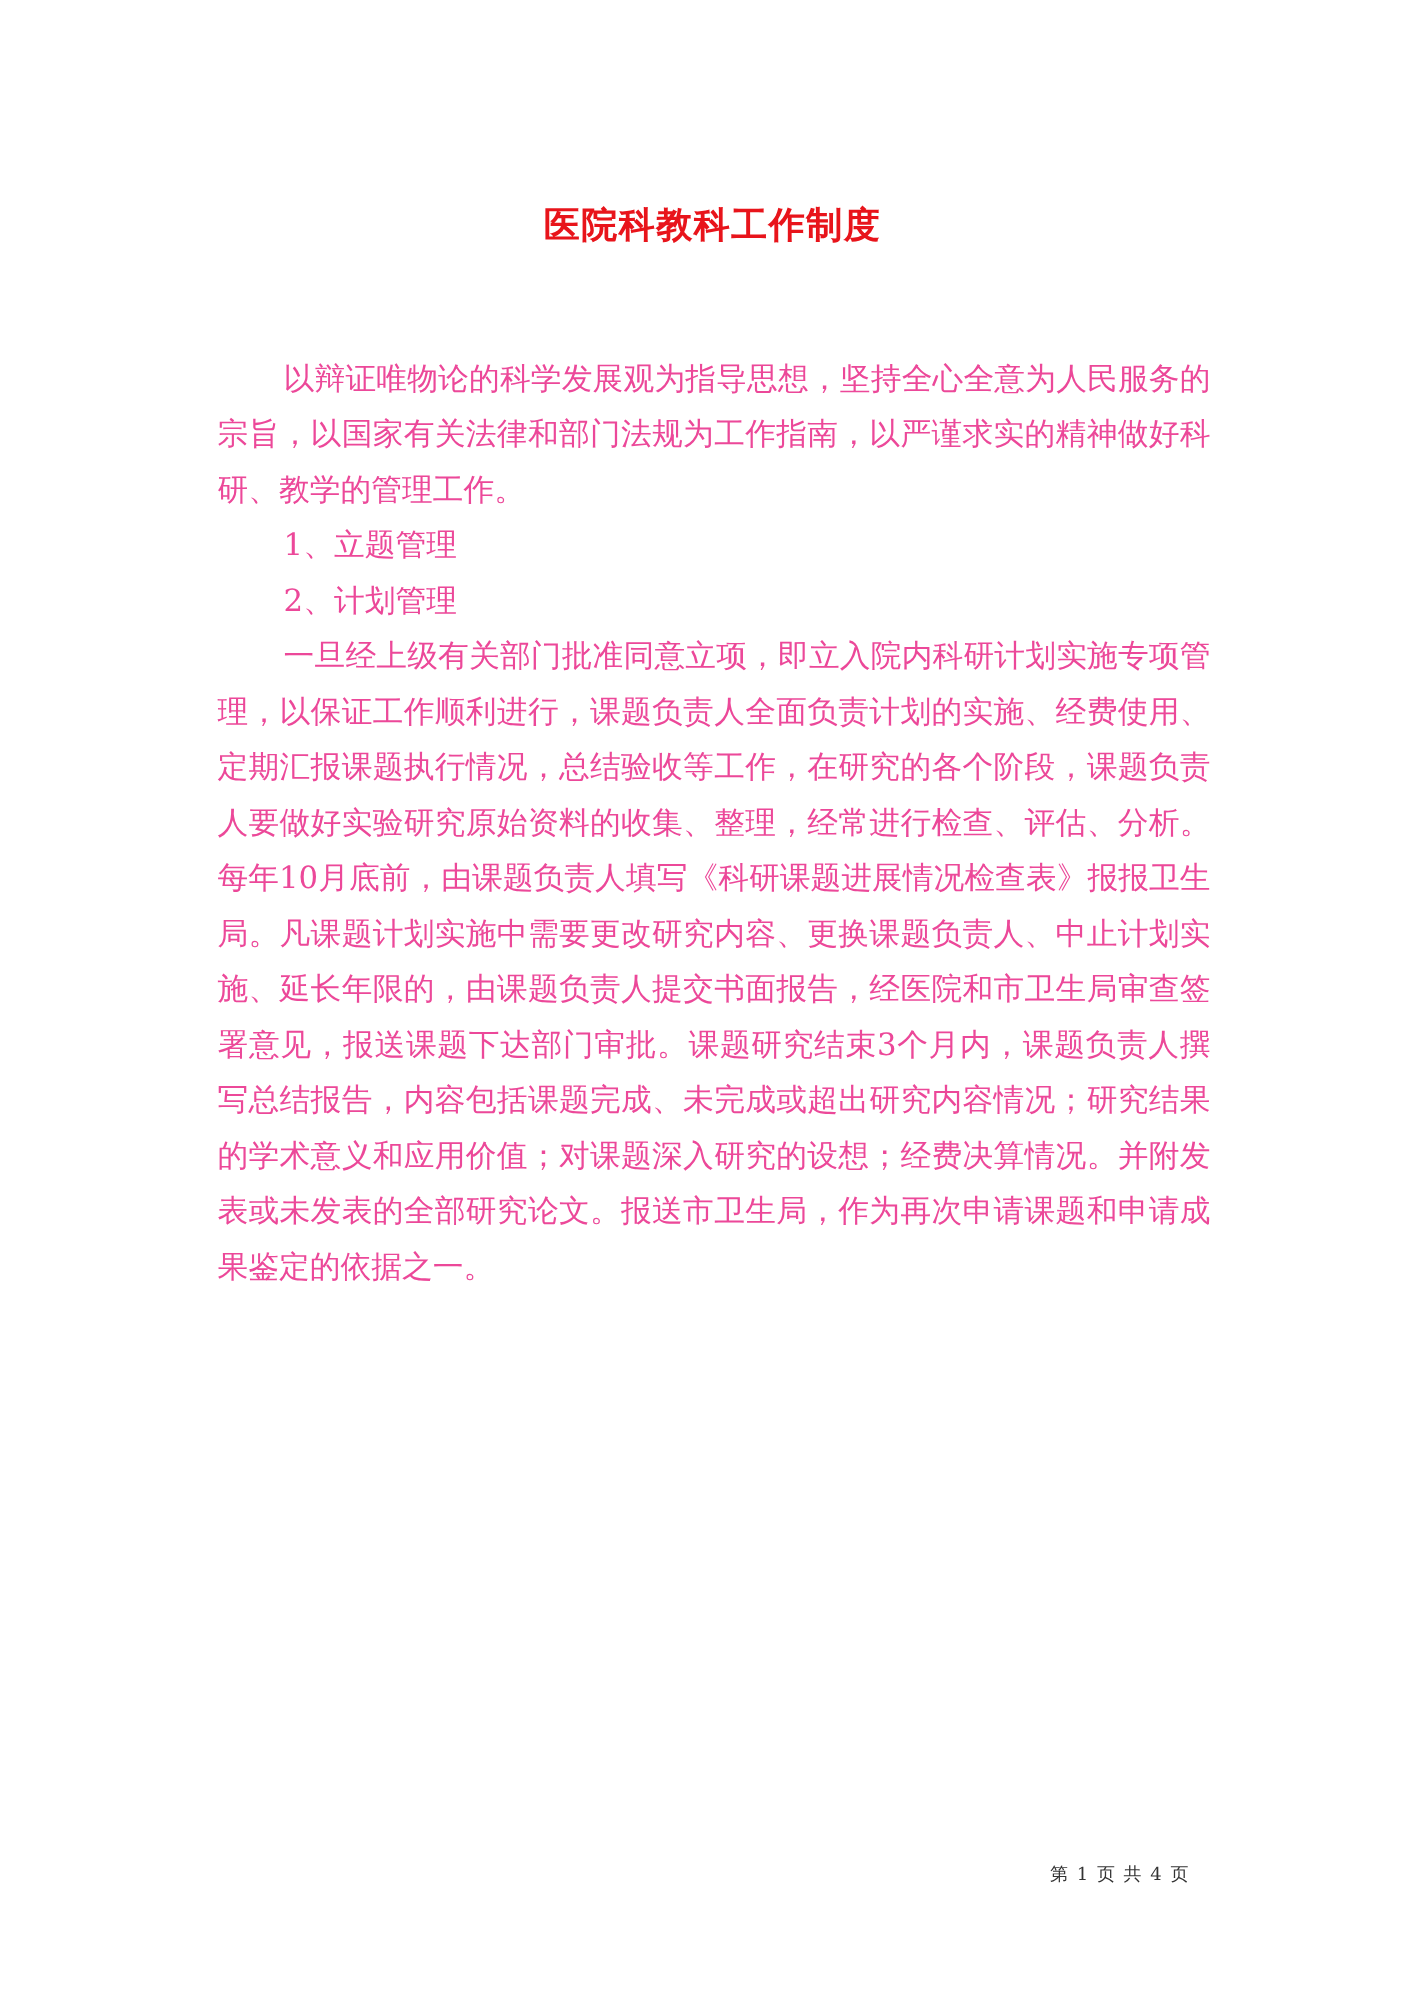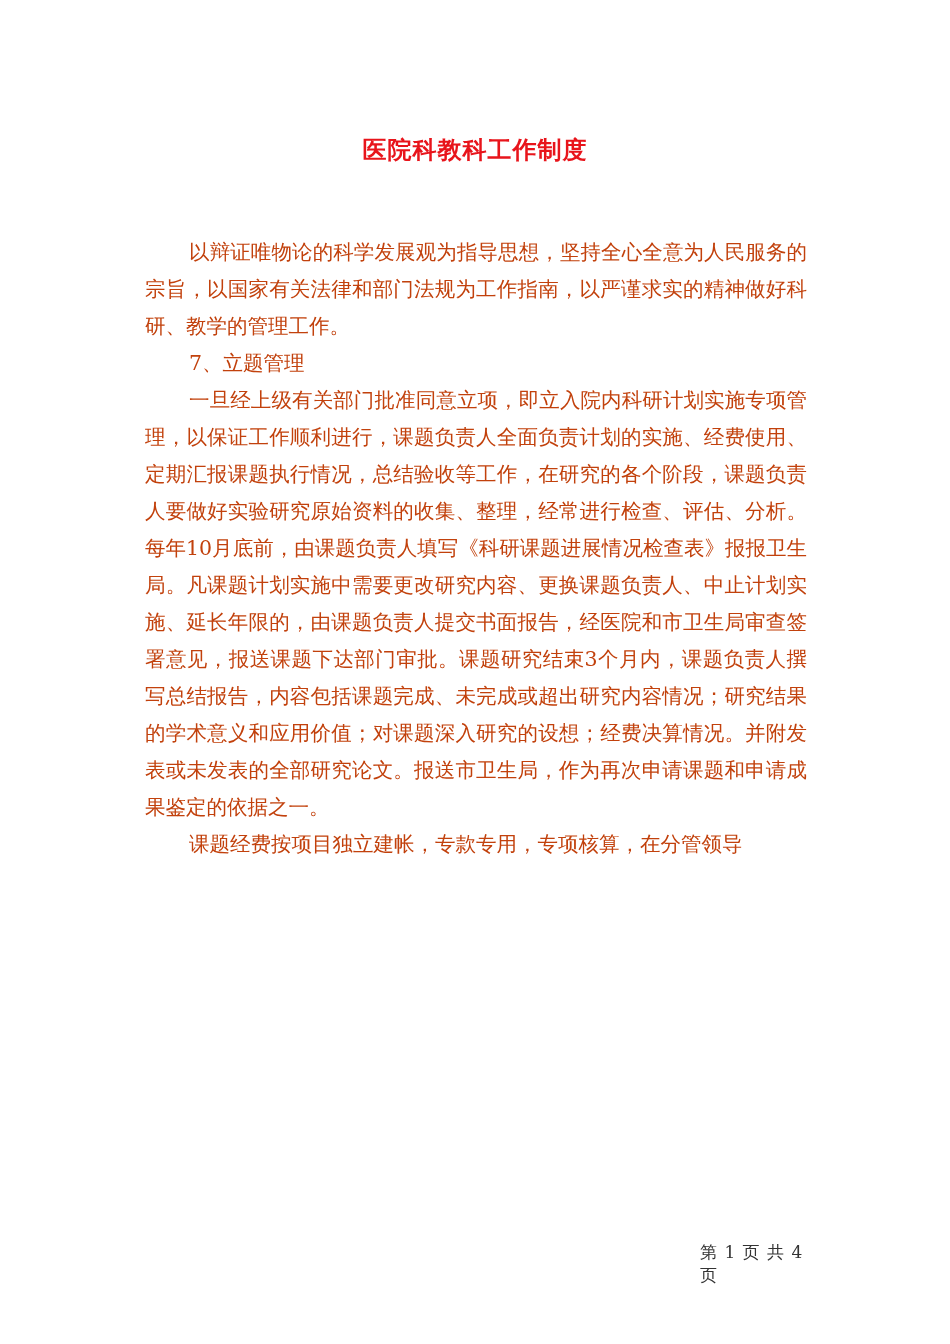--- a/index.html
+++ b/index.html
@@ -14,43 +14,43 @@
       font-size: 24px; font-weight: bold;
       color: #e8141b;
       letter-spacing: 1px;
       line-height: 40px;
     }
     .body-text {
       position: absolute; top: 234px; left: 145px; width: 662px;
       font-family: "DejaVu Serif", serif;
       font-size: 20.5px;
       line-height: 37px;
-      color: #c2410c;
+      color: #ec4899;
     }
     .body-text p {
       margin: 0; padding: 0;
       text-indent: 2.15em;
       text-align: justify;
       text-align-last: left;
     }
     .footer {
       position: absolute; top: 1241px; left: 700px; width: 120px;
       text-align: left;
       font-family: "DejaVu Serif", serif;
-      font-size: 17px; color: #333333;
+      font-size: 12px; color: #333333;
       letter-spacing: 1px;
     }
   </style>
 </head>
 <body>
 
 <div class="page">
   <div class="title">医院科教科工作制度</div>
 
   <div class="body-text">
     <p>以辩证唯物论的科学发展观为指导思想，坚持全心全意为人民服务的宗旨，以国家有关法律和部门法规为工作指南，以严谨求实的精神做好科研、教学的管理工作。</p>
-    <p>7、立题管理</p>
+    <p>1、立题管理</p>
+    <p>2、计划管理</p>
     <p>一旦经上级有关部门批准同意立项，即立入院内科研计划实施专项管理，以保证工作顺利进行，课题负责人全面负责计划的实施、经费使用、定期汇报课题执行情况，总结验收等工作，在研究的各个阶段，课题负责人要做好实验研究原始资料的收集、整理，经常进行检查、评估、分析。每年10月底前，由课题负责人填写《科研课题进展情况检查表》报报卫生局。凡课题计划实施中需要更改研究内容、更换课题负责人、中止计划实施、延长年限的，由课题负责人提交书面报告，经医院和市卫生局审查签署意见，报送课题下达部门审批。课题研究结束3个月内，课题负责人撰写总结报告，内容包括课题完成、未完成或超出研究内容情况；研究结果的学术意义和应用价值；对课题深入研究的设想；经费决算情况。并附发表或未发表的全部研究论文。报送市卫生局，作为再次申请课题和申请成果鉴定的依据之一。</p>
-    <p>课题经费按项目独立建帐，专款专用，专项核算，在分管领导</p>
   </div>
 
   <div class="footer">第 1 页 共 4 页</div>
 </div>
 
 </body></html>

